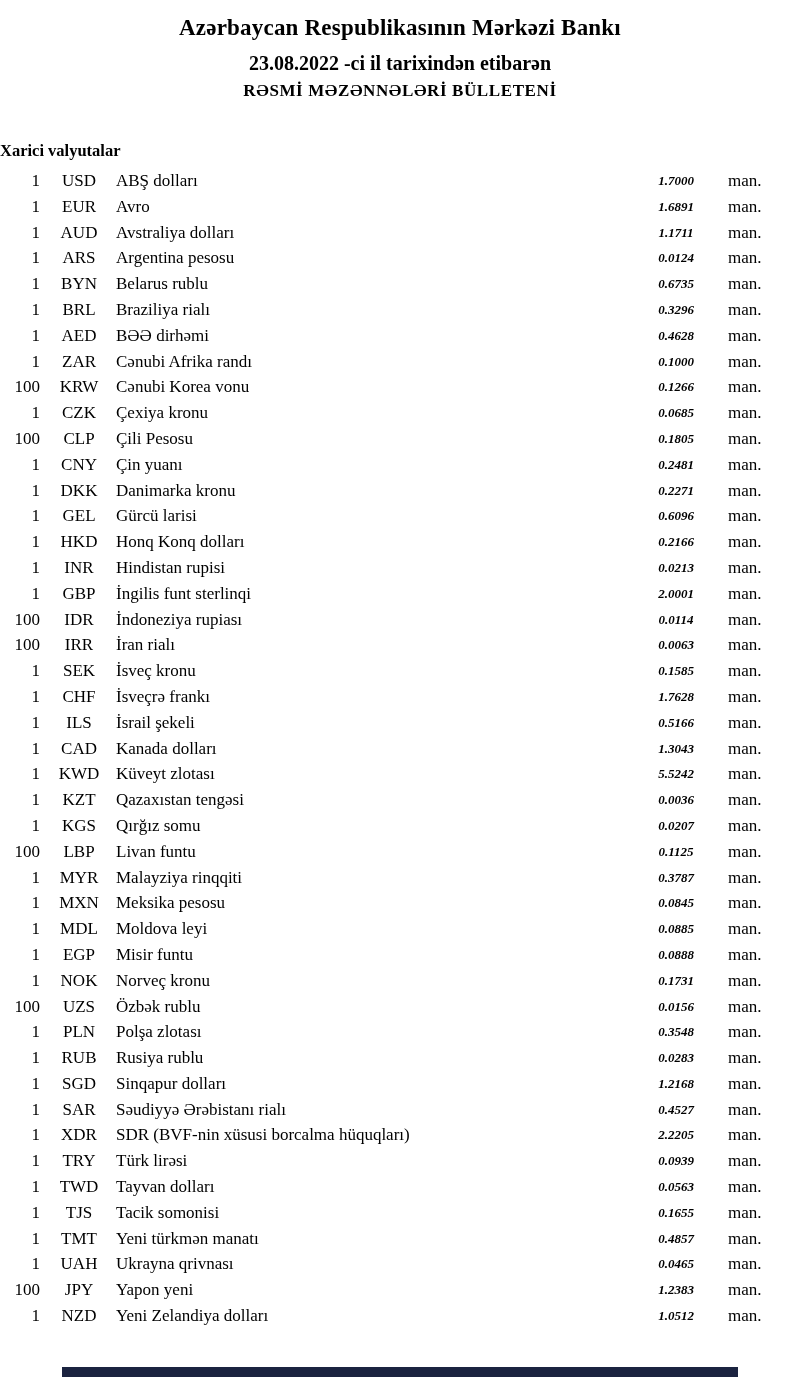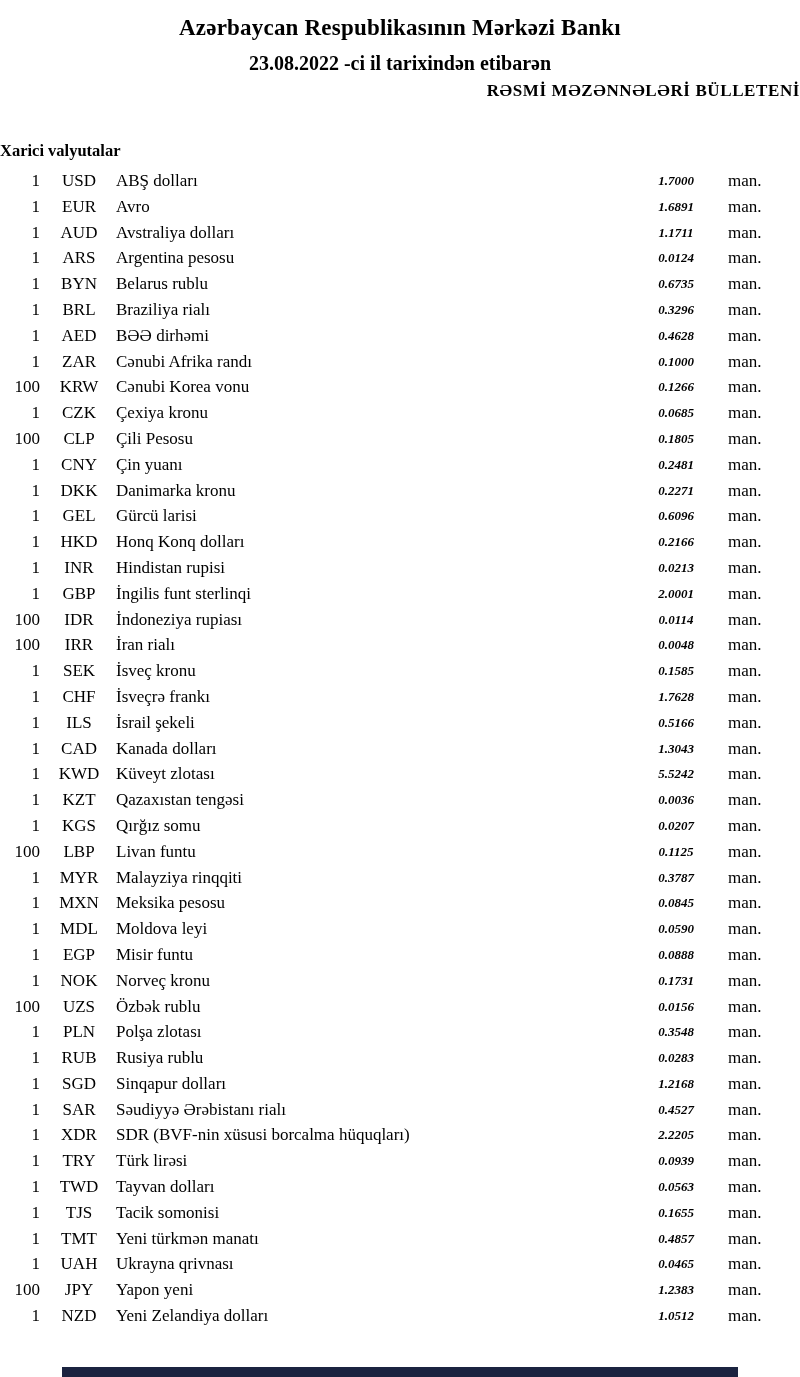--- a/index.html
+++ b/index.html
@@ -26,21 +26,20 @@
   .sub1 {
     font-size: 17px;
     font-weight: bold;
     margin-top: 7px;
   }
   .sub2 {
     font-size: 17px;
     font-weight: bold;
     margin-top: 6px;
     letter-spacing: 0.6px;
-    text-align: right;
   }
   .section-title {
     text-align: left;
     font-size: 16.5px;
     font-weight: bold;
     margin-top: 40px;
   }
   .rates-table {
     margin-top: 7px;
     padding-right: 28px;
@@ -226,21 +225,21 @@
     <span class="code">IDR</span>
     <span class="name">İndoneziya rupiası</span>
     <span class="rate">0.0114</span>
     <span class="unit">man.</span>
   </div>
 
   <div class="row">
     <span class="qty">100</span>
     <span class="code">IRR</span>
     <span class="name">İran rialı</span>
-    <span class="rate">0.0048</span>
+    <span class="rate">0.0063</span>
     <span class="unit">man.</span>
   </div>
 
   <div class="row">
     <span class="qty">1</span>
     <span class="code">SEK</span>
     <span class="name">İsveç kronu</span>
     <span class="rate">0.1585</span>
     <span class="unit">man.</span>
   </div>
@@ -314,21 +313,21 @@
     <span class="code">MXN</span>
     <span class="name">Meksika pesosu</span>
     <span class="rate">0.0845</span>
     <span class="unit">man.</span>
   </div>
 
   <div class="row">
     <span class="qty">1</span>
     <span class="code">MDL</span>
     <span class="name">Moldova leyi</span>
-    <span class="rate">0.0590</span>
+    <span class="rate">0.0885</span>
     <span class="unit">man.</span>
   </div>
 
   <div class="row">
     <span class="qty">1</span>
     <span class="code">EGP</span>
     <span class="name">Misir funtu</span>
     <span class="rate">0.0888</span>
     <span class="unit">man.</span>
   </div>

